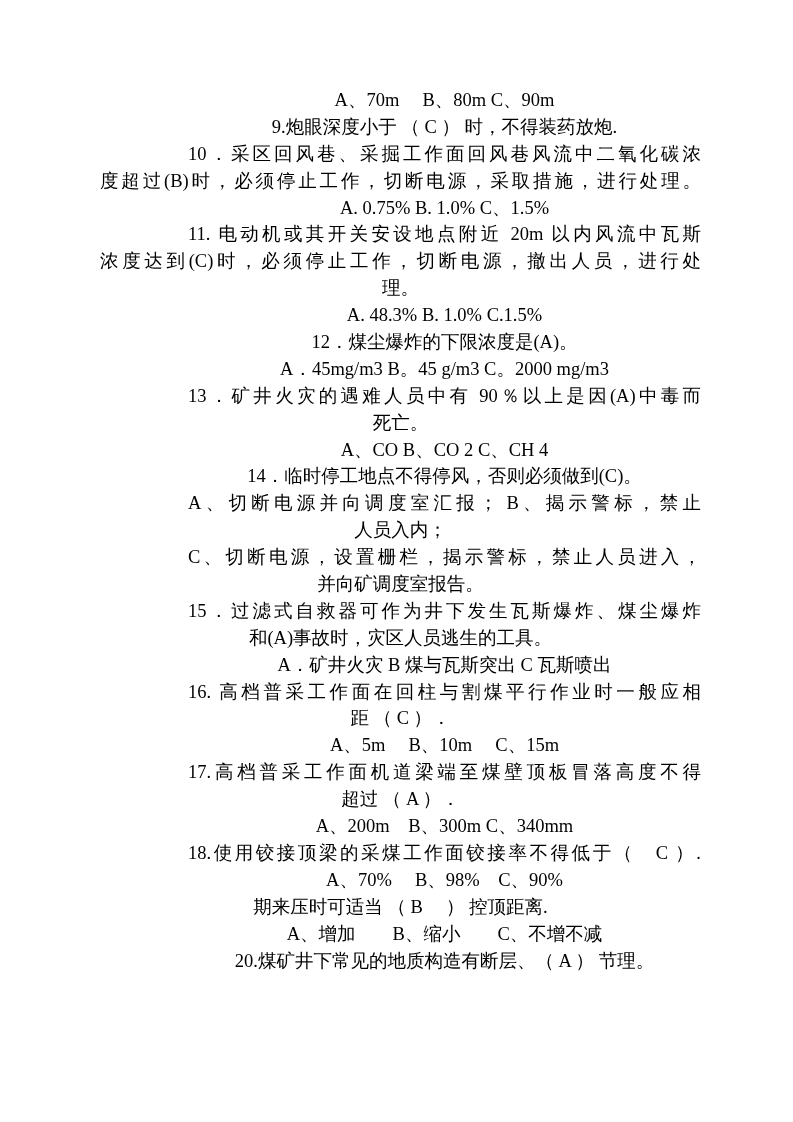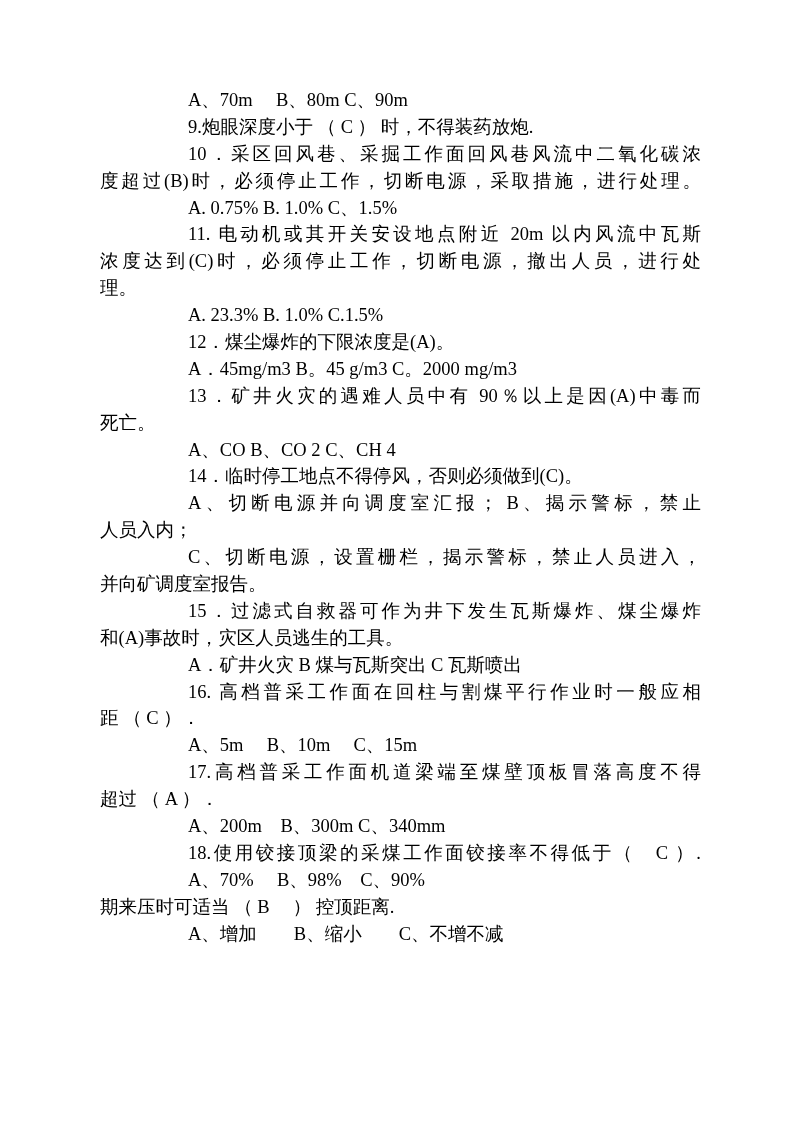--- a/index.html
+++ b/index.html
@@ -2,37 +2,37 @@
 <html><head>
   <meta charset="utf-8">
   <style>
     html, body { margin: 0; padding: 0; background: #ffffff; }
     body { width: 793px; height: 1122px; position: relative; overflow: hidden; }
     .page {
       position: absolute; left: 100px; top: 87px; width: 601px;
       font-family: "Liberation Serif", "DejaVu Serif", serif;
       font-size: 18.5px; color: #000; line-height: 26.9px;
     }
-    .line { white-space: nowrap; height: 26.9px; }
+    .line { white-space: nowrap; height: 26.9px; text-align: center; }
     .indent { padding-left: 88px; }
     .justify { text-align: justify; text-align-last: justify; white-space: normal; }
   </style>
 </head>
 <body>
 
 <div class="page">
   <div class="line indent">A、70m　 B、80m C、90m</div>
   <div class="line indent">9.炮眼深度小于 （ C ） 时，不得装药放炮.</div>
   <div class="line indent justify">10．采区回风巷、采掘工作面回风巷风流中二氧化碳浓</div>
   <div class="line justify">度超过(B)时，必须停止工作，切断电源，采取措施，进行处理。</div>
   <div class="line indent">A. 0.75% B. 1.0% C、1.5%</div>
   <div class="line indent justify">11. 电动机或其开关安设地点附近 20m 以内风流中瓦斯</div>
   <div class="line justify">浓度达到(C)时，必须停止工作，切断电源，撤出人员，进行处</div>
   <div class="line">理。</div>
-  <div class="line indent">A. 23.3% B. 1.0% C.1.5%</div>
+  <div class="line indent">A. 48.3% B. 1.0% C.1.5%</div>
   <div class="line indent">12．煤尘爆炸的下限浓度是(A)。</div>
   <div class="line indent">A．45mg/m3 B。45 g/m3 C。2000 mg/m3</div>
   <div class="line indent justify">13．矿井火灾的遇难人员中有 90％以上是因(A)中毒而</div>
   <div class="line">死亡。</div>
   <div class="line indent">A、CO  B、CO 2  C、CH 4</div>
   <div class="line indent">14．临时停工地点不得停风，否则必须做到(C)。</div>
   <div class="line indent justify">A、切断电源并向调度室汇报；  B、揭示警标，禁止</div>
   <div class="line">人员入内；</div>
   <div class="line indent justify">C、切断电源，设置栅栏，揭示警标，禁止人员进入，</div>
   <div class="line">并向矿调度室报告。</div>
@@ -42,13 +42,14 @@
   <div class="line indent justify">16. 高档普采工作面在回柱与割煤平行作业时一般应相</div>
   <div class="line">距 （ C ）．</div>
   <div class="line indent">A、5m　 B、10m　 C、15m</div>
   <div class="line indent justify">17.高档普采工作面机道梁端至煤壁顶板冒落高度不得</div>
   <div class="line">超过 （ A ）．</div>
   <div class="line indent">A、200m　B、300m C、340mm</div>
   <div class="line indent justify">18.使用铰接顶梁的采煤工作面铰接率不得低于（　C ）.</div>
   <div class="line indent">A、70%　 B、98%　C、90%</div>
   <div class="line">期来压时可适当 （ B　 ） 控顶距离.</div>
   <div class="line indent">A、增加　　B、缩小　　C、不增不减</div>
+  <div class="line indent">20.煤矿井下常见的地质构造有断层、（ A ） 节理。</div>
 </div>
 
 </body></html>

